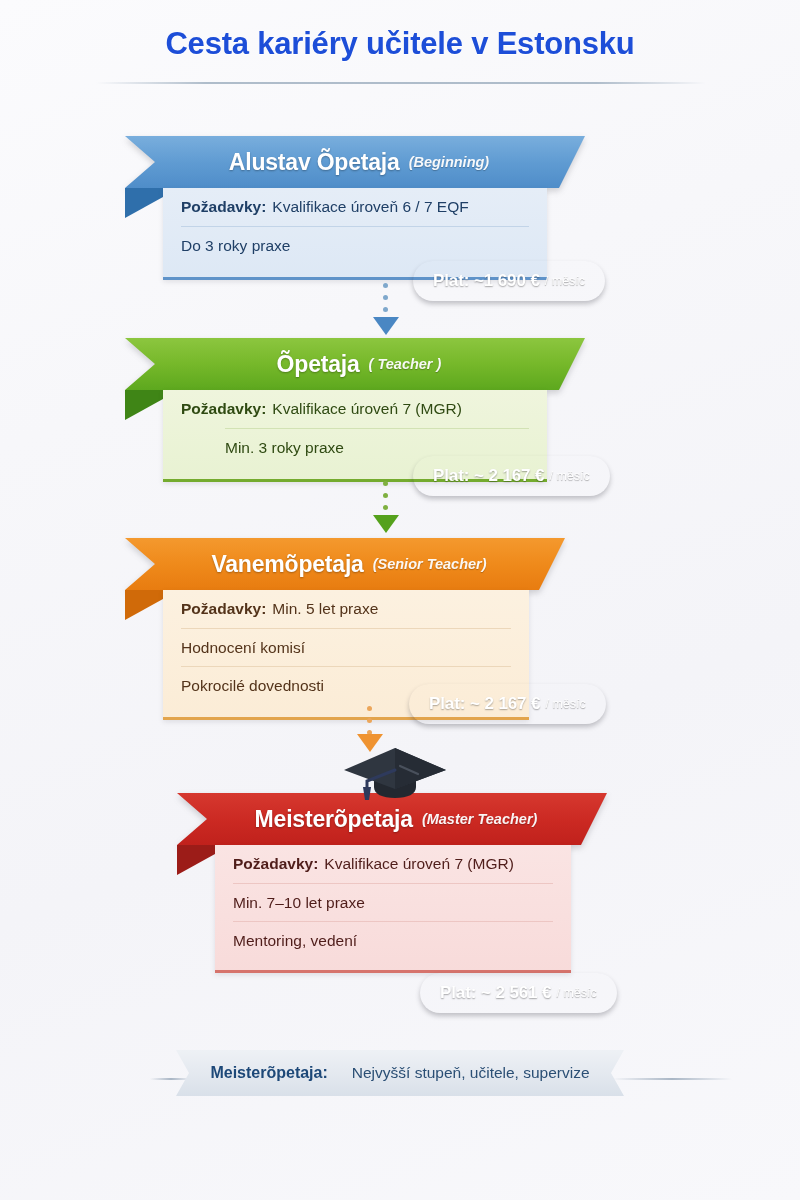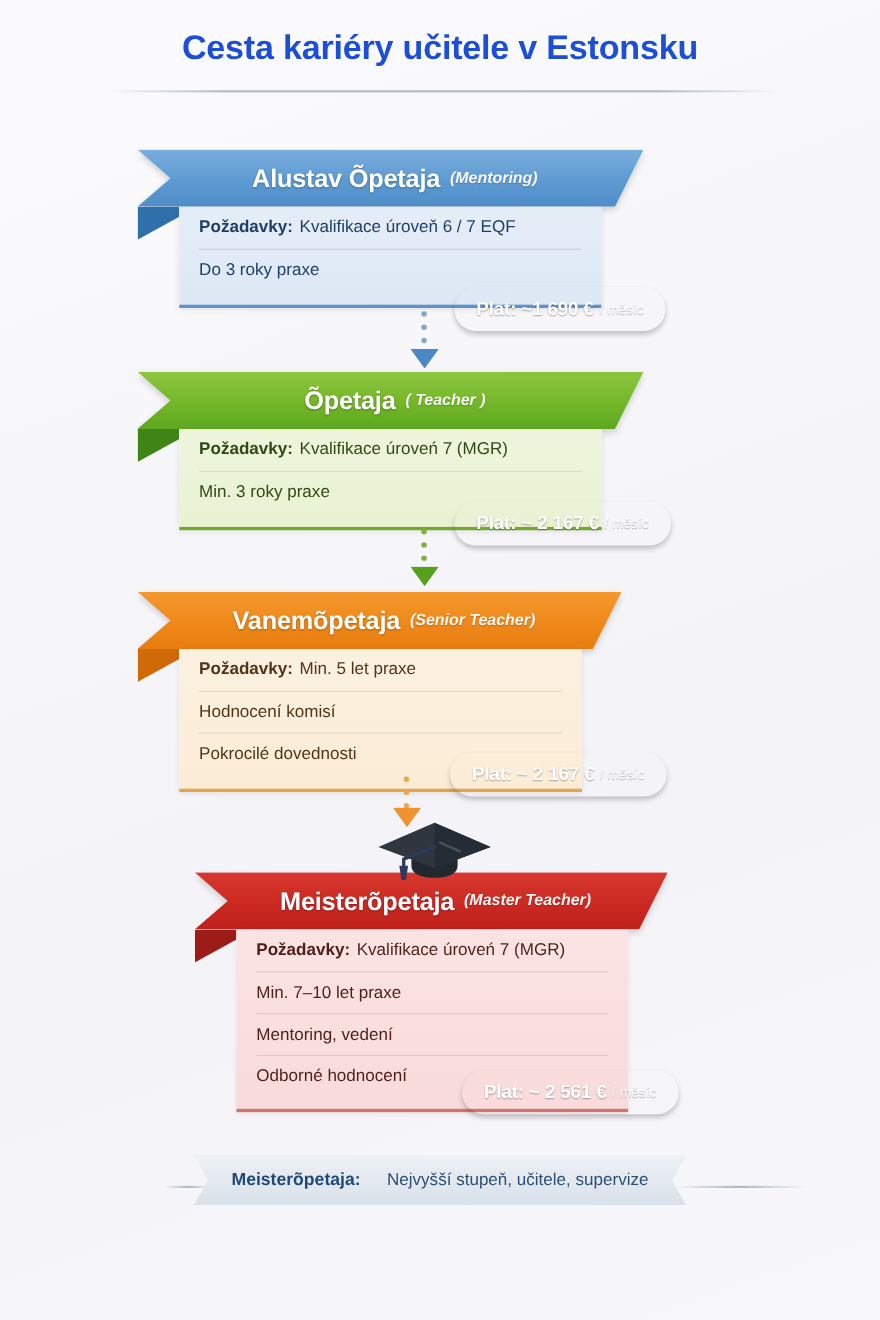--- a/index.html
+++ b/index.html
@@ -155,21 +155,21 @@
   .s-blue .panel::after { background: #5f93c9; }
   .s-blue .req-row { color: #1f3f66; }
   .s-blue .req-row + .req-row { border-color: #c2d4e8; text-align: center; }
 
   
   .s-green .ribbon-band { background: linear-gradient(to bottom, #8cc63f 0%, #76b82a 50%, #5da81e 100%); }
   .s-green .ribbon-fold { background: #3f8516; }
   .s-green .panel { background: linear-gradient(to bottom, #eff5dd 0%, #e8f2d2 100%); }
   .s-green .panel::after { background: #74ab2e; }
   .s-green .req-row { color: #2f4a12; }
-  .s-green .req-row + .req-row { border-color: #d2e2b4; }
+  .s-green .req-row + .req-row { border-color: #d2e2b4; margin-left: 44px; }
 
   
   .s-orange .ribbon-band { background: linear-gradient(to bottom, #f4992e 0%, #ef8a1b 50%, #e87c10 100%); }
   .s-orange .ribbon-fold { background: #d06a09; }
   .s-orange .panel { background: linear-gradient(to bottom, #fcf1e0 0%, #fbecd6 100%); }
   .s-orange .panel::after { background: #e2a44c; }
   .s-orange .req-row { color: #53331a; }
   .s-orange .req-row + .req-row { border-color: #ecd7ba; }
 
   
@@ -248,21 +248,21 @@
 <div class="title-wrap">
   <div class="page-title">Cesta kariéry učitele v Estonsku</div>
 </div>
 <div class="title-rule"></div>
 
 <div class="stage s-blue" style="left:125px; top:136px; width:460px;">
   <div class="ribbon">
     <div class="ribbon-band"></div>
     <div class="ribbon-text">
       <span class="ribbon-title">Alustav Õpetaja</span>
-      <span class="ribbon-sub">(Mentoring)</span>
+      <span class="ribbon-sub">(Beginning)</span>
     </div>
   </div>
   <div class="ribbon-fold"></div>
   <div class="panel" style="margin-left:38px; width:384px;">
     <div class="req-row">
       <span class="req-label">Požadavky:</span>
       <span>Kvalifikace úroveň 6 / 7 EQF</span>
     </div>
     <div class="req-row">
       <span>Do 3 roky praxe</span>
@@ -384,23 +384,20 @@
     <div class="req-row">
       <span class="req-label">Požadavky:</span>
       <span>Kvalifikace úroveń 7 (MGR)</span>
     </div>
     <div class="req-row">
       <span>Min. 7–10 let praxe</span>
     </div>
     <div class="req-row">
       <span>Mentoring, vedení</span>
     </div>
-    <div class="req-row">
-      <span>Odborné hodnocení</span>
-    </div>
     <div style="height:14px;"></div>
   </div>
 </div>
 <div class="pill s-red" style="left:420px; top:973px;">
   <span class="pill-main">Plat: ~ 2 561 €</span>
   <span class="pill-unit">/ měsíc</span>
 </div>
 
 <div class="footer-wrap" style="left:150px; top:1050px; width:500px; height:50px;">
   <div class="footer-line" style="left:0px; width:42px;"></div>

